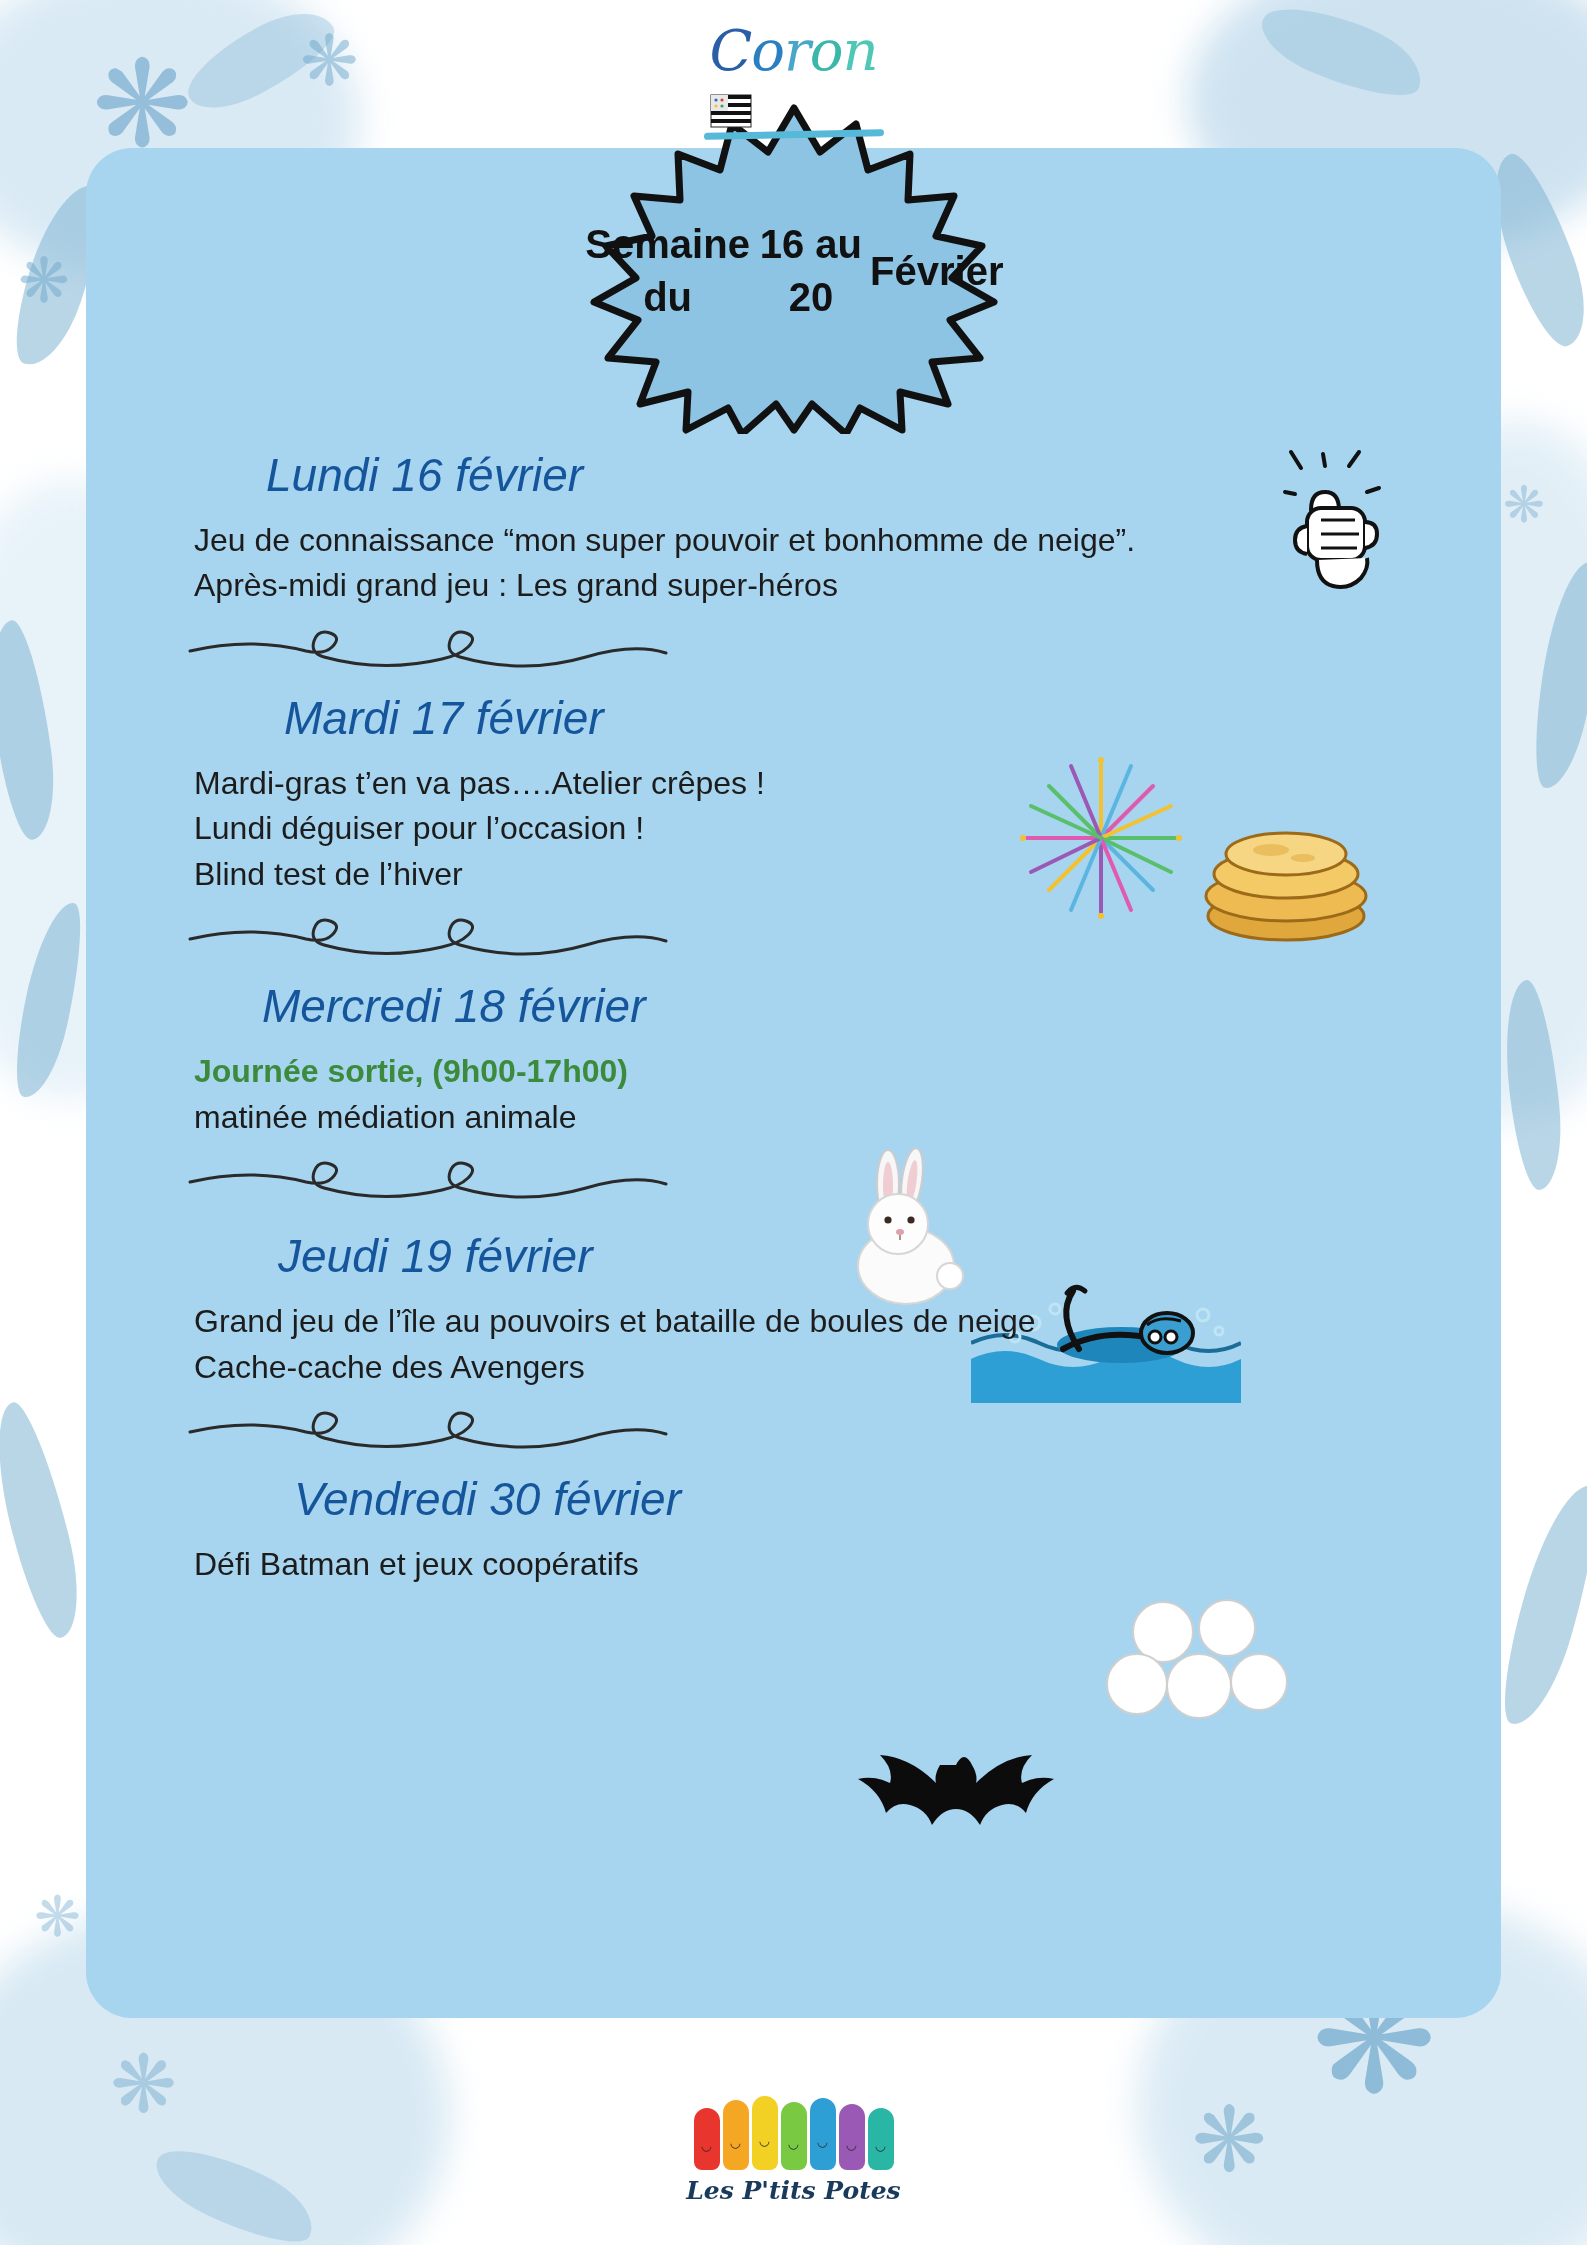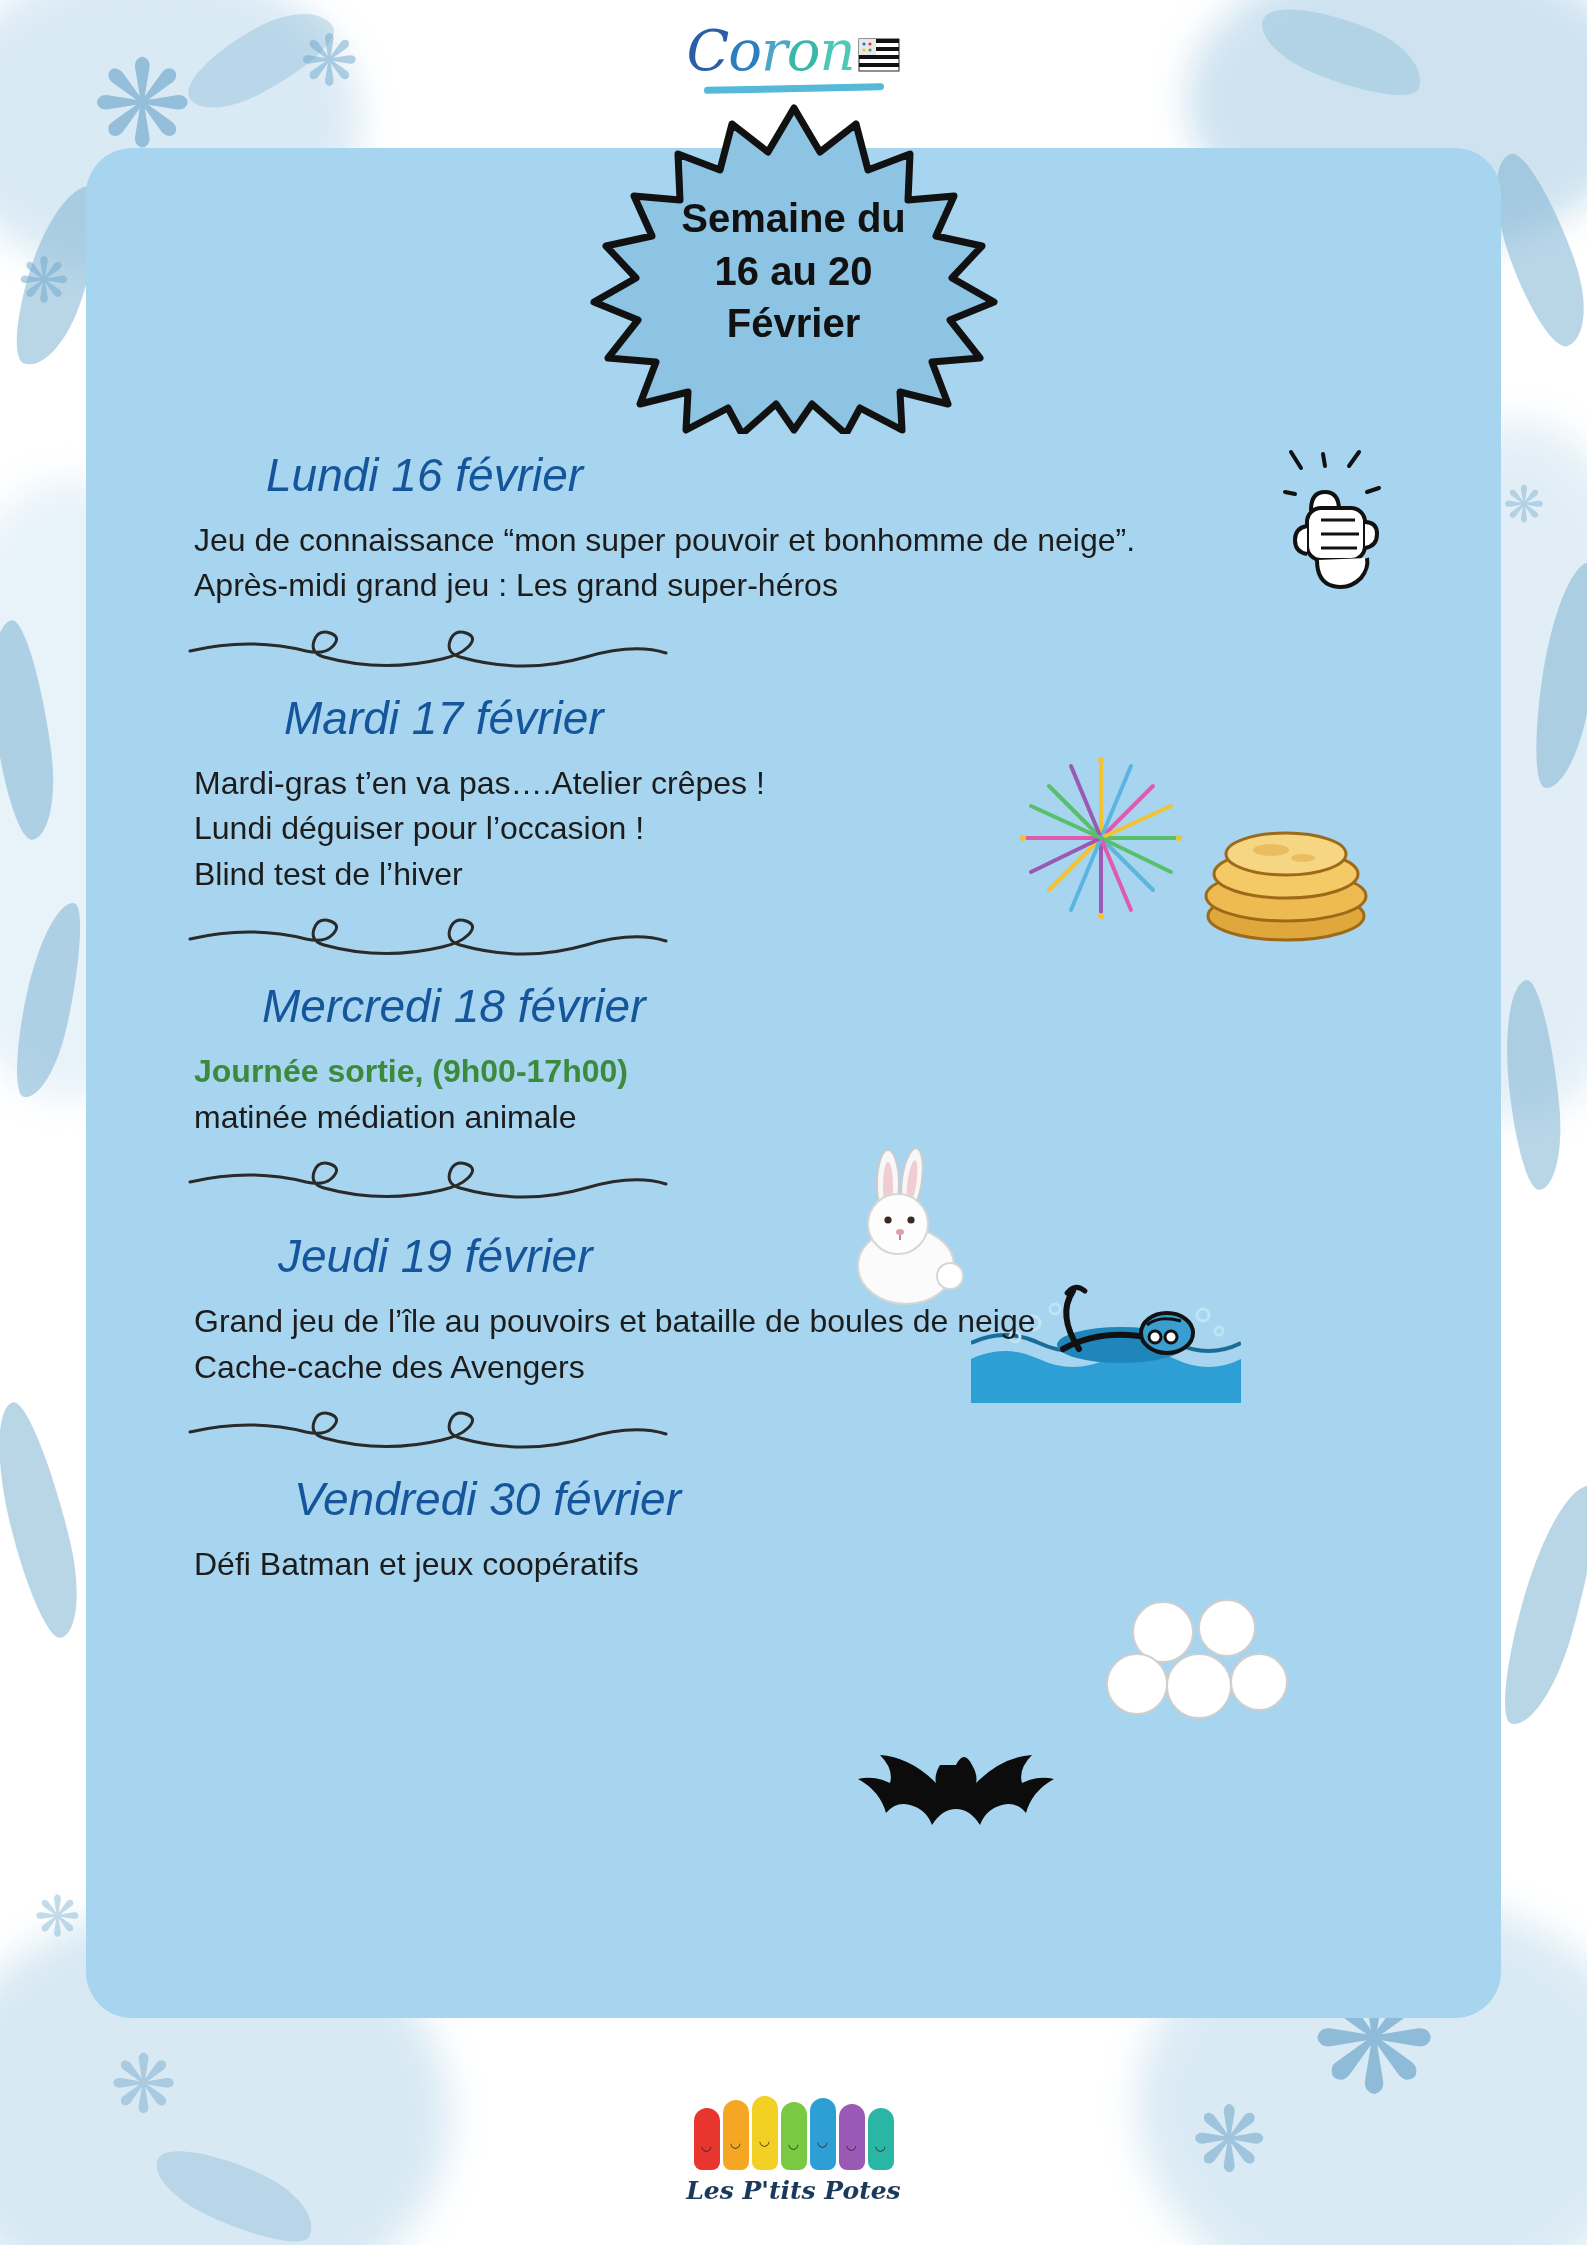--- a/index.html
+++ b/index.html
@@ -53,22 +53,22 @@
   .header {
     position: absolute;
     top: 18px;
     left: 0;
     width: 100%;
     text-align: center;
     z-index: 5;
   }
   .logo-wrap {
     display: inline-flex;
-    align-items: center;
     gap: 2px;
+    flex-direction: column;
   }
   .logo-text {
     font-family: "DejaVu Serif", serif;
     font-size: 56px;
     font-style: italic;
     letter-spacing: -1px;
   }
   .logo-text .c1 { color: #2a5fa8; }
   .logo-text .c2 { color: #2a7fc0; }
   .logo-text .c3 { color: #4aa6c9; }
@@ -107,21 +107,21 @@
     top: -44px;
     transform: translateX(-50%);
     width: 420px;
     height: 330px;
   }
   .burst svg { width: 100%; height: 100%; display: block; }
   .burst-text {
     position: absolute;
     inset: 0;
     display: flex;
-    flex-direction: column;
+    flex-direction: row;
     justify-content: center;
     align-items: center;
     text-align: center;
     font-size: 40px;
     font-weight: bold;
     color: #111;
     line-height: 1.32;
     padding-top: 4px;
   }
 

